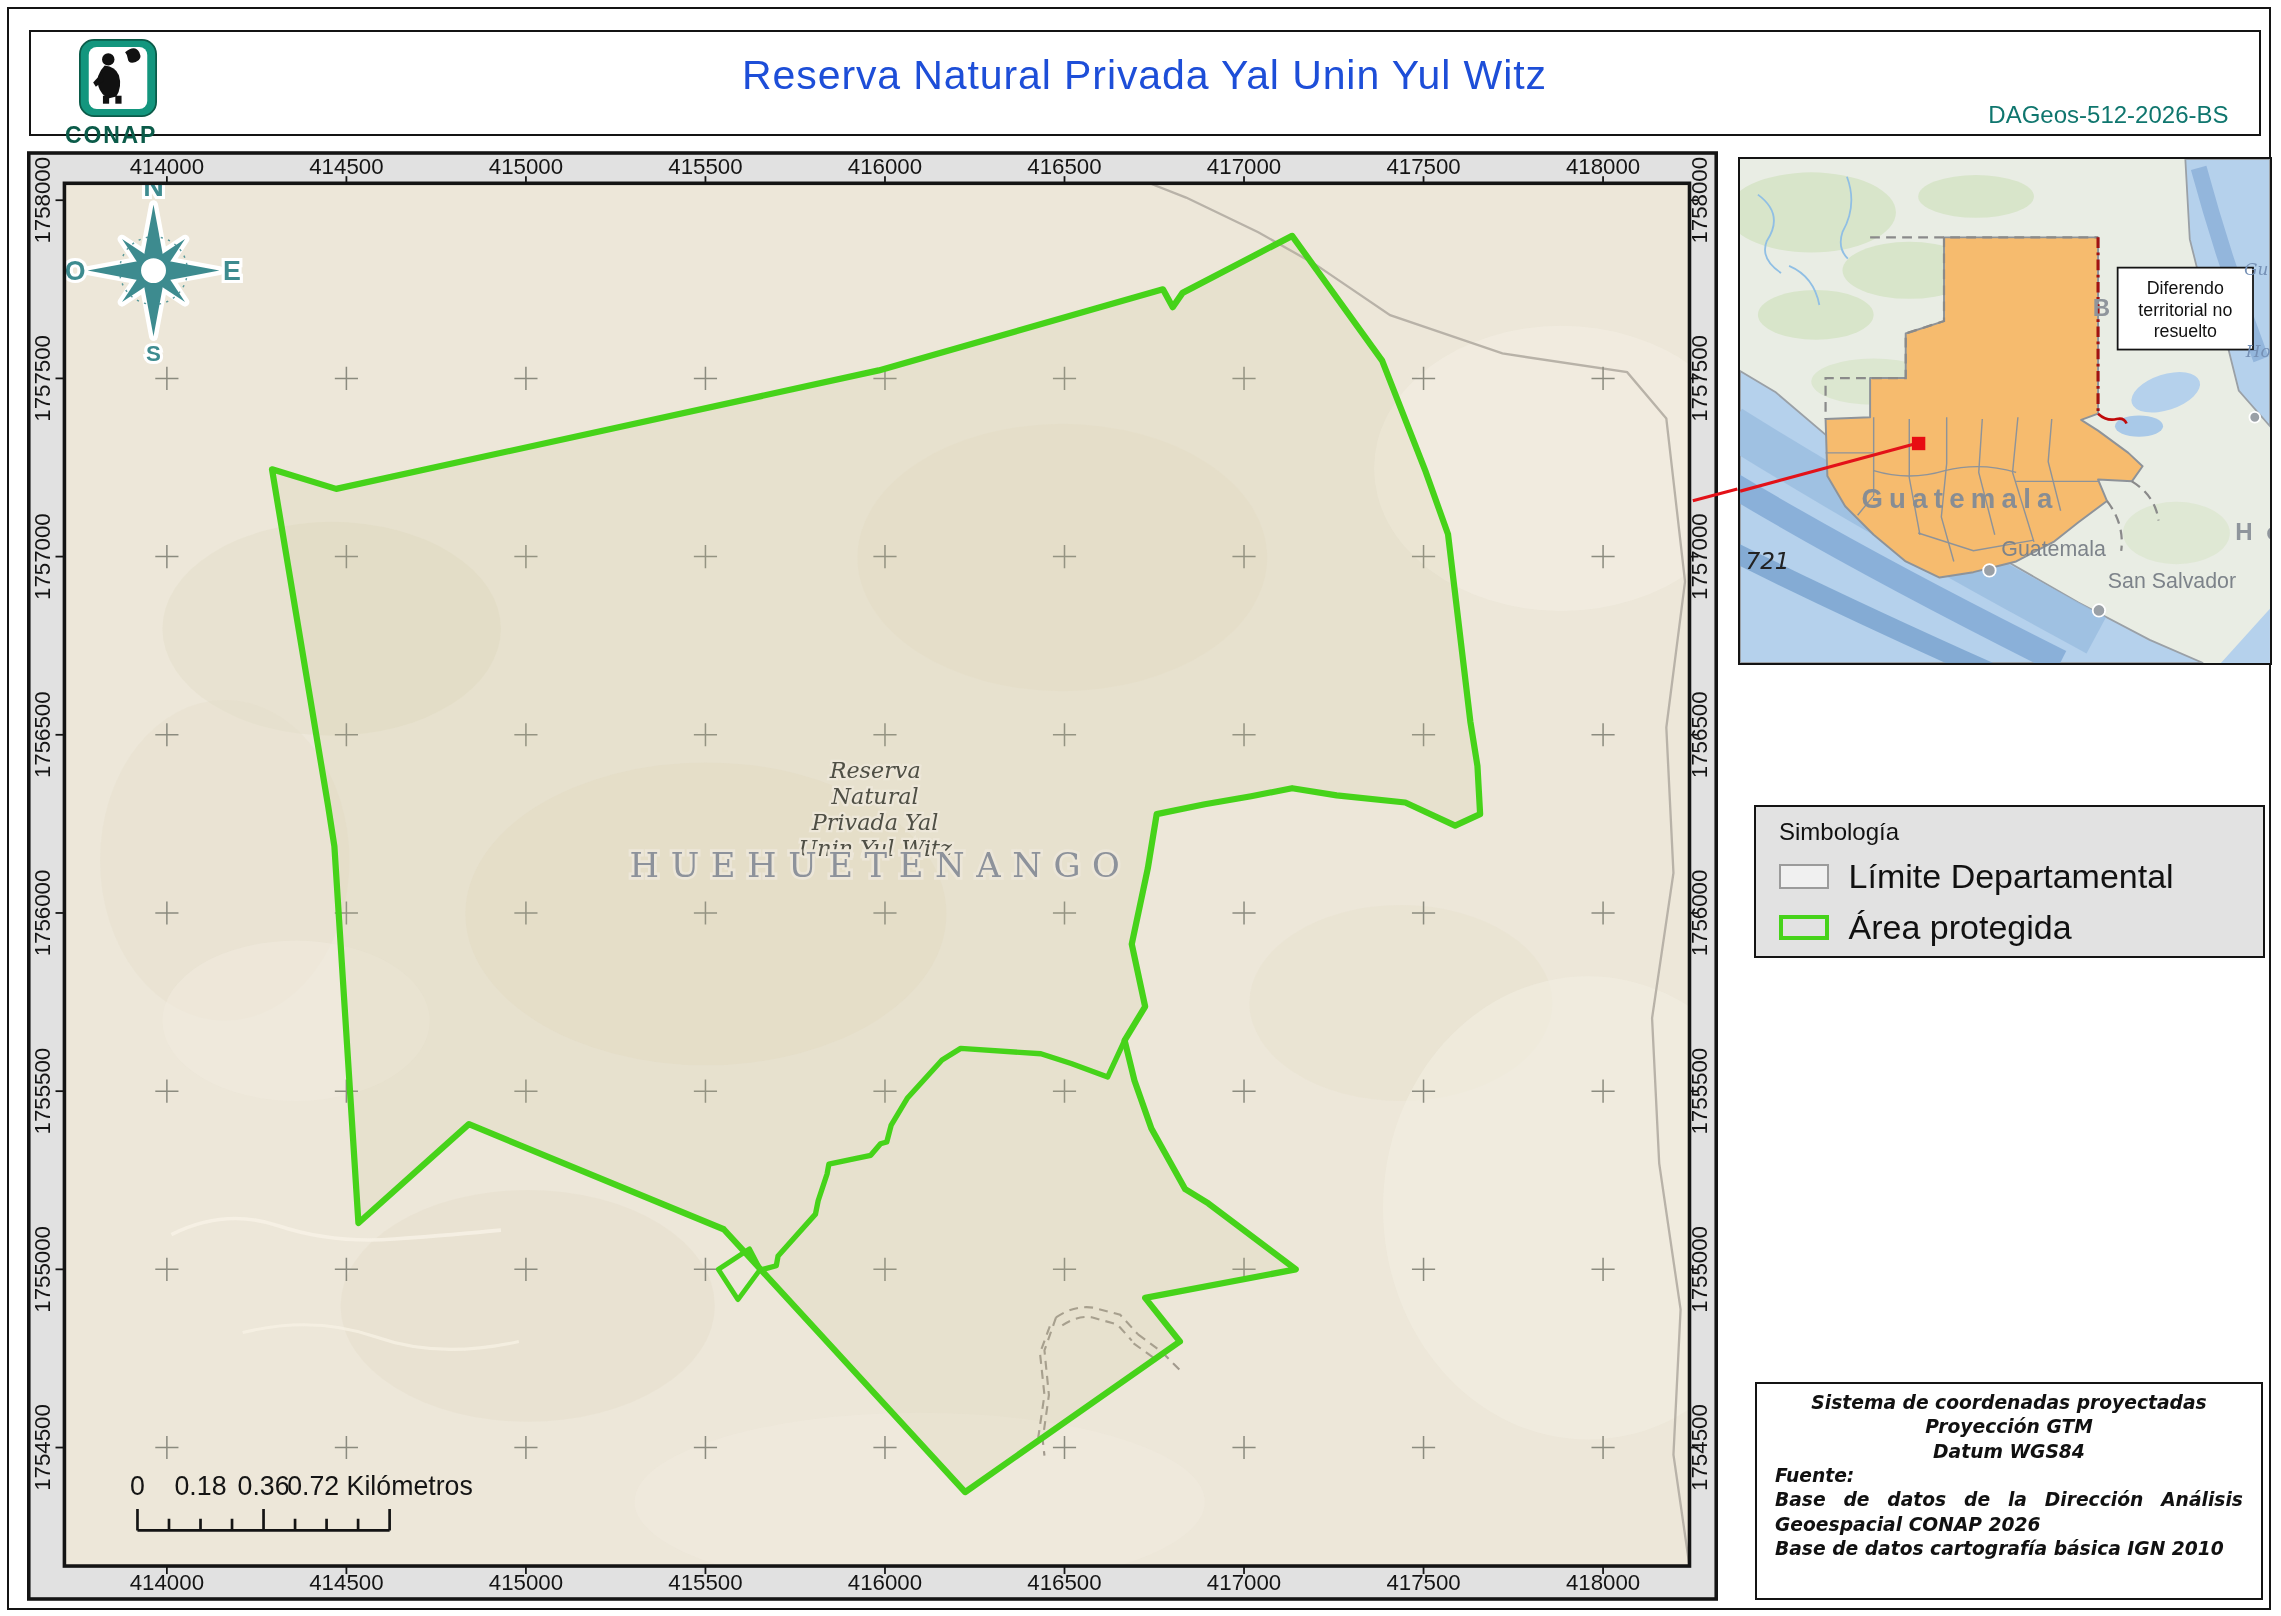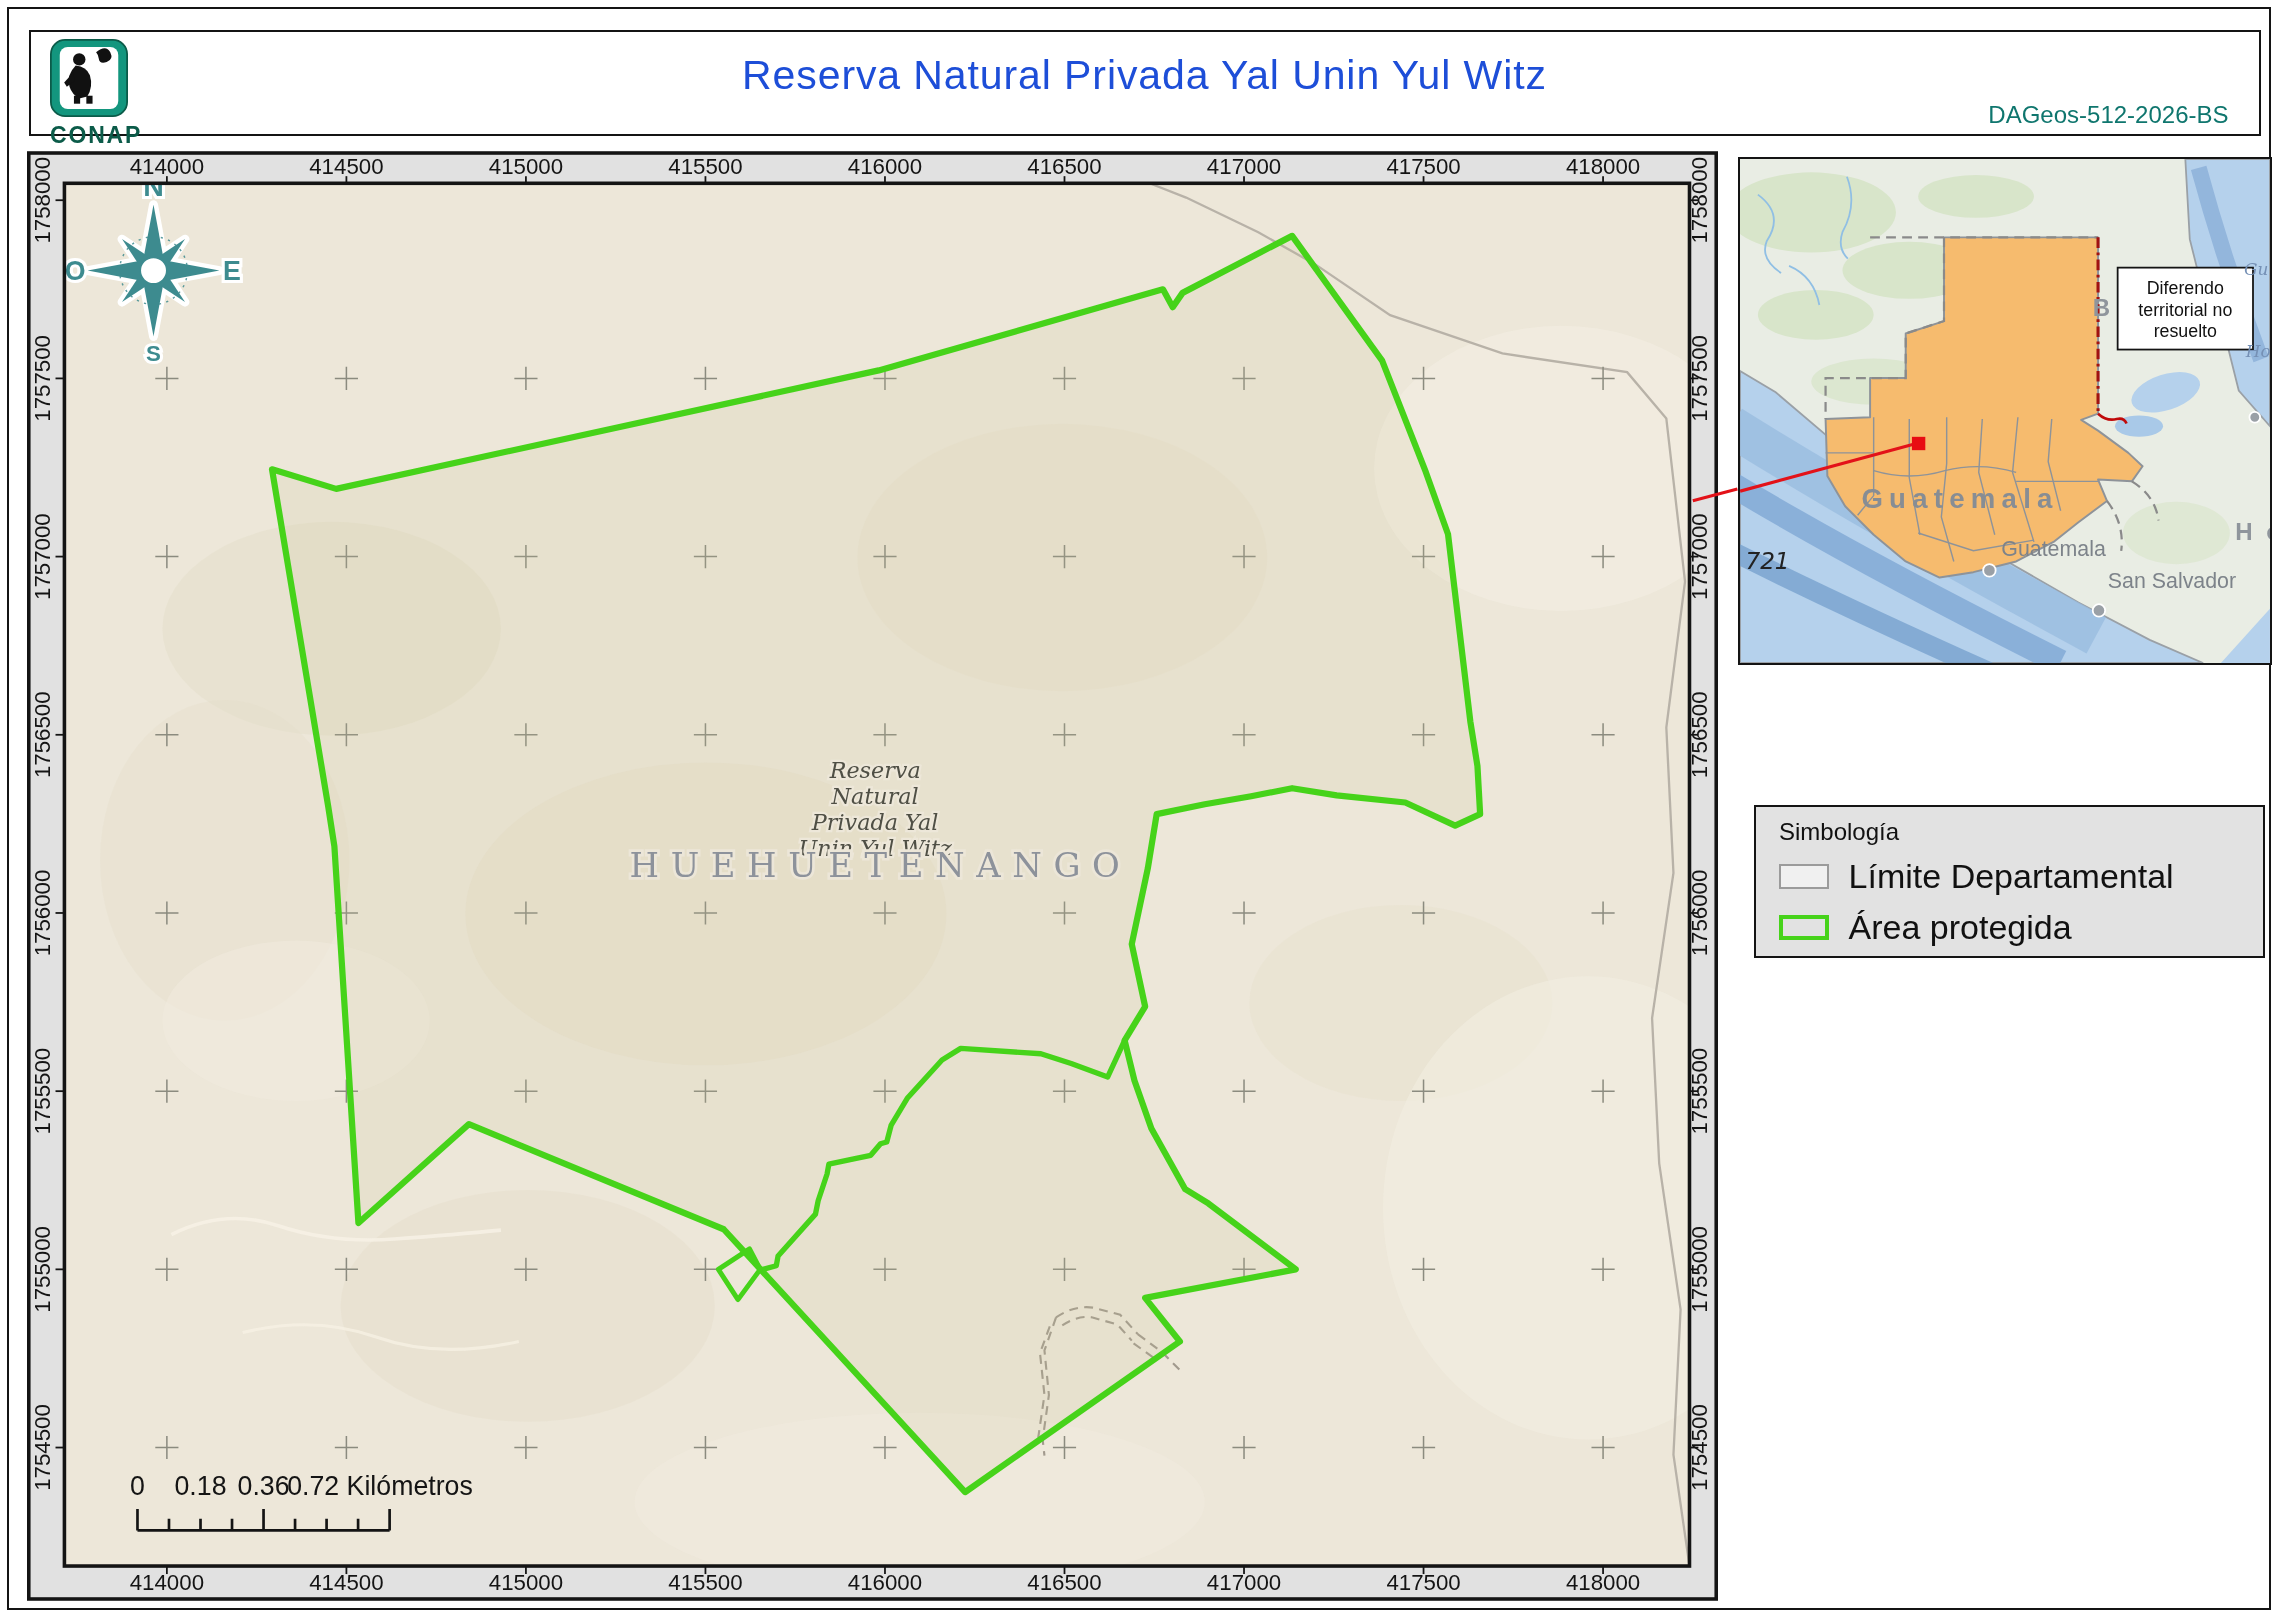--- a/index.html
+++ b/index.html
@@ -3,21 +3,21 @@
 <meta charset="utf-8">
 <style>
   html,body{margin:0;padding:0;background:#fff;}
   .page{position:relative;width:2281px;height:1616px;background:#ffffff;
         font-family:"Liberation Sans",sans-serif;overflow:hidden;}
   .page-border{position:absolute;left:7.1px;top:7.1px;width:2260px;height:1599px;
         border:2.7px solid #141414;pointer-events:none;}
   
   .header{position:absolute;left:28.5px;top:30px;width:2228px;height:102px;
         border:2.7px solid #141414;background:#fff;}
-  .logo{position:absolute;left:19.6px;top:7.1px;width:107px;text-align:left;}
+  .logo{position:absolute;left:19.6px;top:7.1px;width:107px;text-align:right;}
   .logo-text{font-weight:bold;font-size:23px;letter-spacing:1.8px;color:#0b5b49;margin-top:1.8px;}
   .map-title{position:absolute;left:50%;top:19.6px;transform:translateX(-50%);
         font-size:41px;font-weight:500;letter-spacing:0.9px;color:#1d4ed8;white-space:nowrap;}
   .doc-code{position:absolute;right:30px;bottom:5.3px;font-size:24px;color:#0f766e;}
   
   .map-wrap{position:absolute;left:27px;top:151px;width:1691px;height:1450px;}
   
   .inset{position:absolute;left:1738px;top:157px;width:530px;height:504px;
         border:2.7px solid #141414;background:#e9ede4;}
   
@@ -400,14 +400,22 @@
           <div class="swatch gray"></div>
           <div class="legend-label">Límite Departamental</div>
         </div>
         <div class="legend-row">
           <div class="swatch green"></div>
           <div class="legend-label">Área protegida</div>
         </div>
       </div>
   </div>
 
+  <div class="infobox">
+    <div class="c">Sistema de coordenadas proyectadas</div>
+    <div class="c">Proyección GTM</div>
+    <div class="c">Datum WGS84</div>
+    <div>Fuente:</div>
+    <div class="j">Base de datos de la Dirección Análisis Geoespacial CONAP 2026</div>
+    <div>Base de datos cartografía básica IGN 2010</div>
+  </div>
 </div>
 
 
 </body></html>

